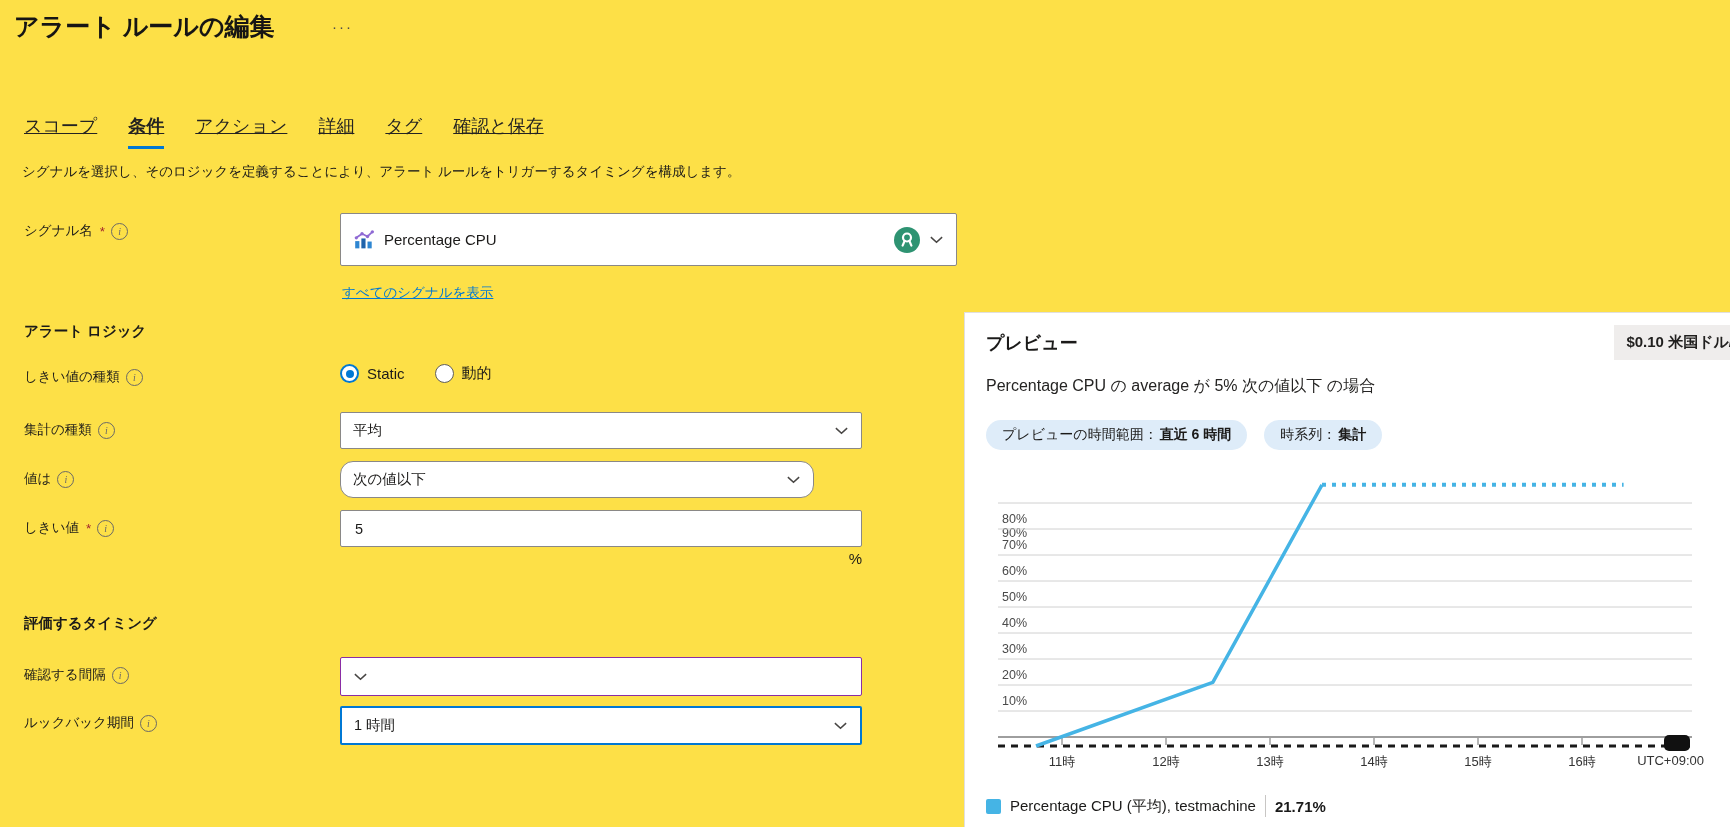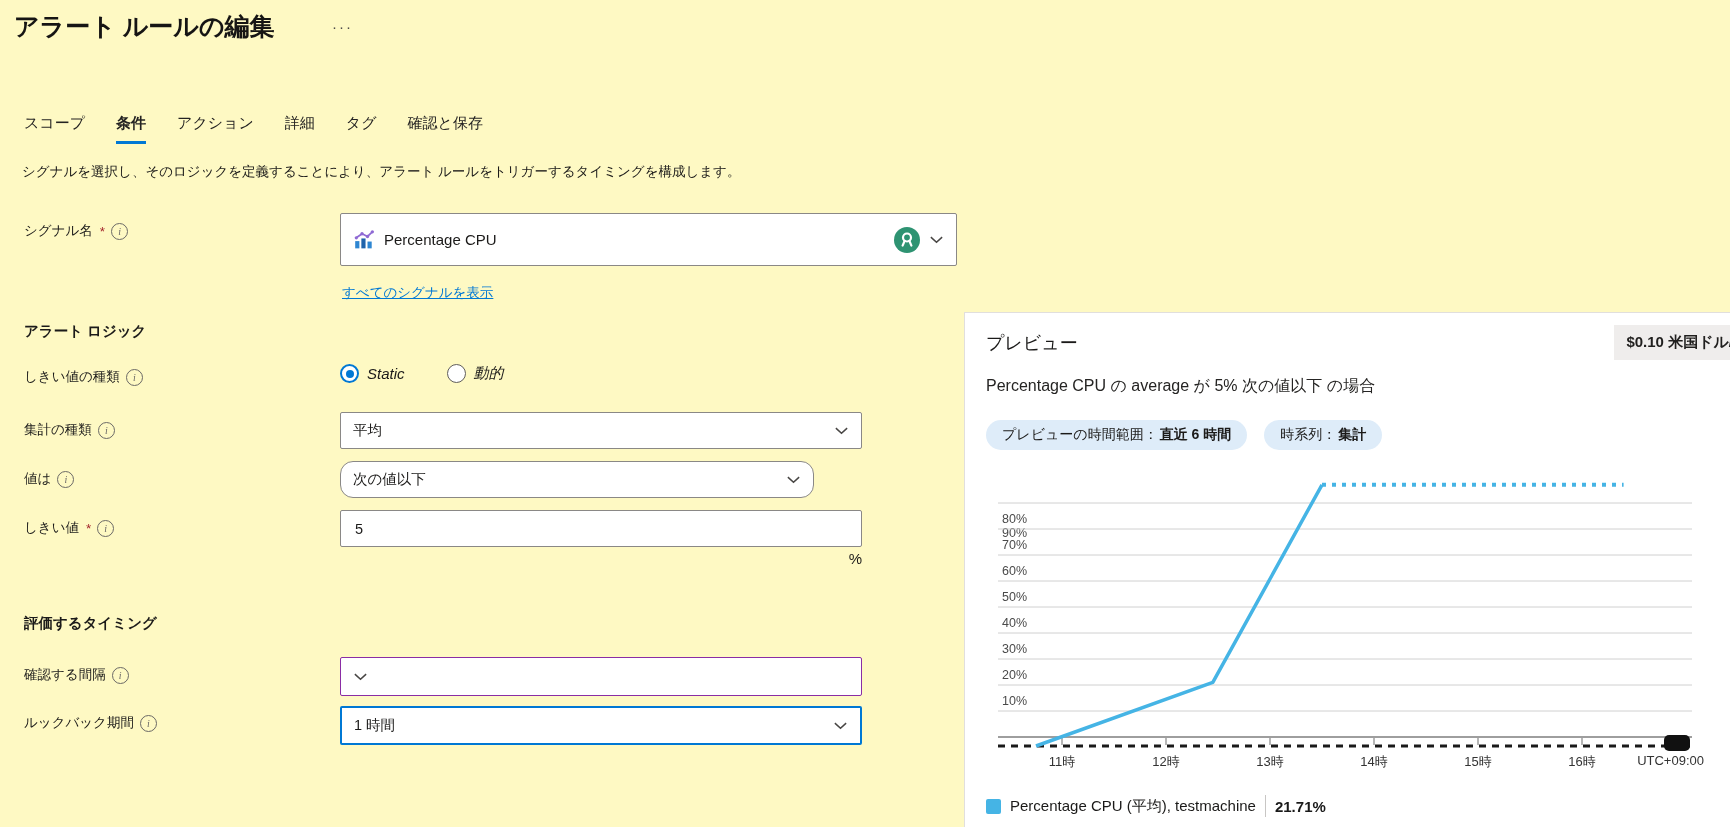--- a/index.html
+++ b/index.html
@@ -1,24 +1,24 @@
 <!DOCTYPE html>
 <html><head>
 <meta charset="utf-8">
 <style>
   html,body{margin:0;padding:0;background:#fff;font-family:"Liberation Sans","DejaVu Sans",sans-serif;color:#1b1a19;}
-  .stage{position:relative;width:1730px;height:827px;overflow:hidden;background:#fef9c3;}
+  .stage{position:relative;width:1730px;height:827px;overflow:hidden;background:#fde047;}
 
   
   .page-title{position:absolute;left:14px;top:10px;font-size:25px;font-weight:700;color:#161514;}
   .more-dots{position:absolute;left:332px;top:18px;font-size:15px;letter-spacing:2px;color:#4d4b49;cursor:pointer;}
 
   
   .tabs{position:absolute;left:24px;top:114px;display:flex;gap:31px;}
-  .tab{font-size:15px;color:#242322;padding-bottom:8px;cursor:pointer;border-bottom:3px solid transparent;}
+  .tab{font-size:18px;color:#242322;padding-bottom:8px;cursor:pointer;border-bottom:3px solid transparent;text-decoration:underline;}
   .tab.active{font-weight:700;border-bottom-color:#0078d4;}
 
   .description{position:absolute;left:22px;top:163px;font-size:13.5px;color:#1b1a19;}
 
   
   .field-label{position:absolute;left:24px;display:flex;align-items:center;gap:6px;font-size:13.5px;}
   .req{color:#a4262c;margin-left:1px;}
   .info{display:inline-flex;width:15px;height:15px;border:1px solid #6b6966;border-radius:50%;color:#6b6966;
         align-items:center;justify-content:center;font-size:10px;cursor:default;flex:none;}
   .info::before{content:"i";font-family:"Liberation Serif",serif;font-style:italic;}
@@ -26,33 +26,33 @@
   .sect-heading{position:absolute;left:24px;font-size:14.5px;font-weight:700;}
 
   .select,.textbox{position:absolute;display:flex;align-items:center;gap:9px;background:#fff;
         border:1px solid #8a8886;border-radius:2px;padding:0 12px;font-size:14.5px;box-sizing:border-box;cursor:pointer;}
   .select .grow{flex:1;}
   .chev{flex:none;display:flex;}
   .purple-border{border-color:#8a2da5;}
   .blue-border{border:2px solid #0078d4;}
   .link{position:absolute;font-size:13.5px;color:#0078d4;text-decoration:underline;cursor:pointer;}
 
-  .radio-row{position:absolute;display:flex;align-items:flex-end;gap:42px;font-style:italic;}
+  .radio-row{position:absolute;display:flex;align-items:flex-end;gap:30px;}
   .radio-opt{display:flex;align-items:center;gap:8px;cursor:pointer;font-size:15px;}
   .radio-circ{width:19px;height:19px;border-radius:50%;box-sizing:border-box;border:1px solid #605e5c;background:#fff;flex:none;}
   .radio-circ.sel{border:2px solid #0078d4;position:relative;}
   .radio-circ.sel::after{content:"";position:absolute;left:3.5px;top:3.5px;width:8px;height:8px;border-radius:50%;background:#0078d4;}
 
   .unit-pct{position:absolute;left:340px;width:522px;text-align:right;font-size:15px;color:#1b1a19;}
   input.num{border:none;outline:none;font-size:14.5px;width:100%;font-family:inherit;color:#1b1a19;background:transparent;}
 
   
   .panel{position:absolute;left:964px;top:312px;width:800px;height:600px;border:1px solid #e1dfdd;background:#fff;box-sizing:border-box;padding:12px 0 0 21px;}
   .panel-head{display:flex;align-items:flex-start;justify-content:space-between;padding-right:3px;}
-  .panel-title{font-size:18px;font-weight:400;padding-top:6px;text-align:center;}
+  .panel-title{font-size:18px;font-weight:700;padding-top:6px;text-align:center;}
   .cost-badge{background:#efedec;color:#201f1e;font-size:15px;font-weight:600;padding:8px 12px;white-space:nowrap;}
   .condition{margin-top:16px;font-size:16px;color:#252423;}
   .pill-row{margin-top:23px;display:flex;gap:17px;}
   .pill{background:#deecf9;border-radius:15px;height:30px;display:inline-flex;align-items:center;padding:0 16px;font-size:14px;white-space:nowrap;}
   .pill b{margin-left:2px;}
 
   .chart{position:relative;margin-top:13px;width:726px;height:320px;}
   .chart svg{position:absolute;left:0;top:0;}
   .ylab{position:absolute;left:16px;width:36px;font-size:12.5px;color:#4a4a4a;}
   .xlab{position:absolute;top:290px;width:60px;text-align:center;font-size:13px;color:#333;}

